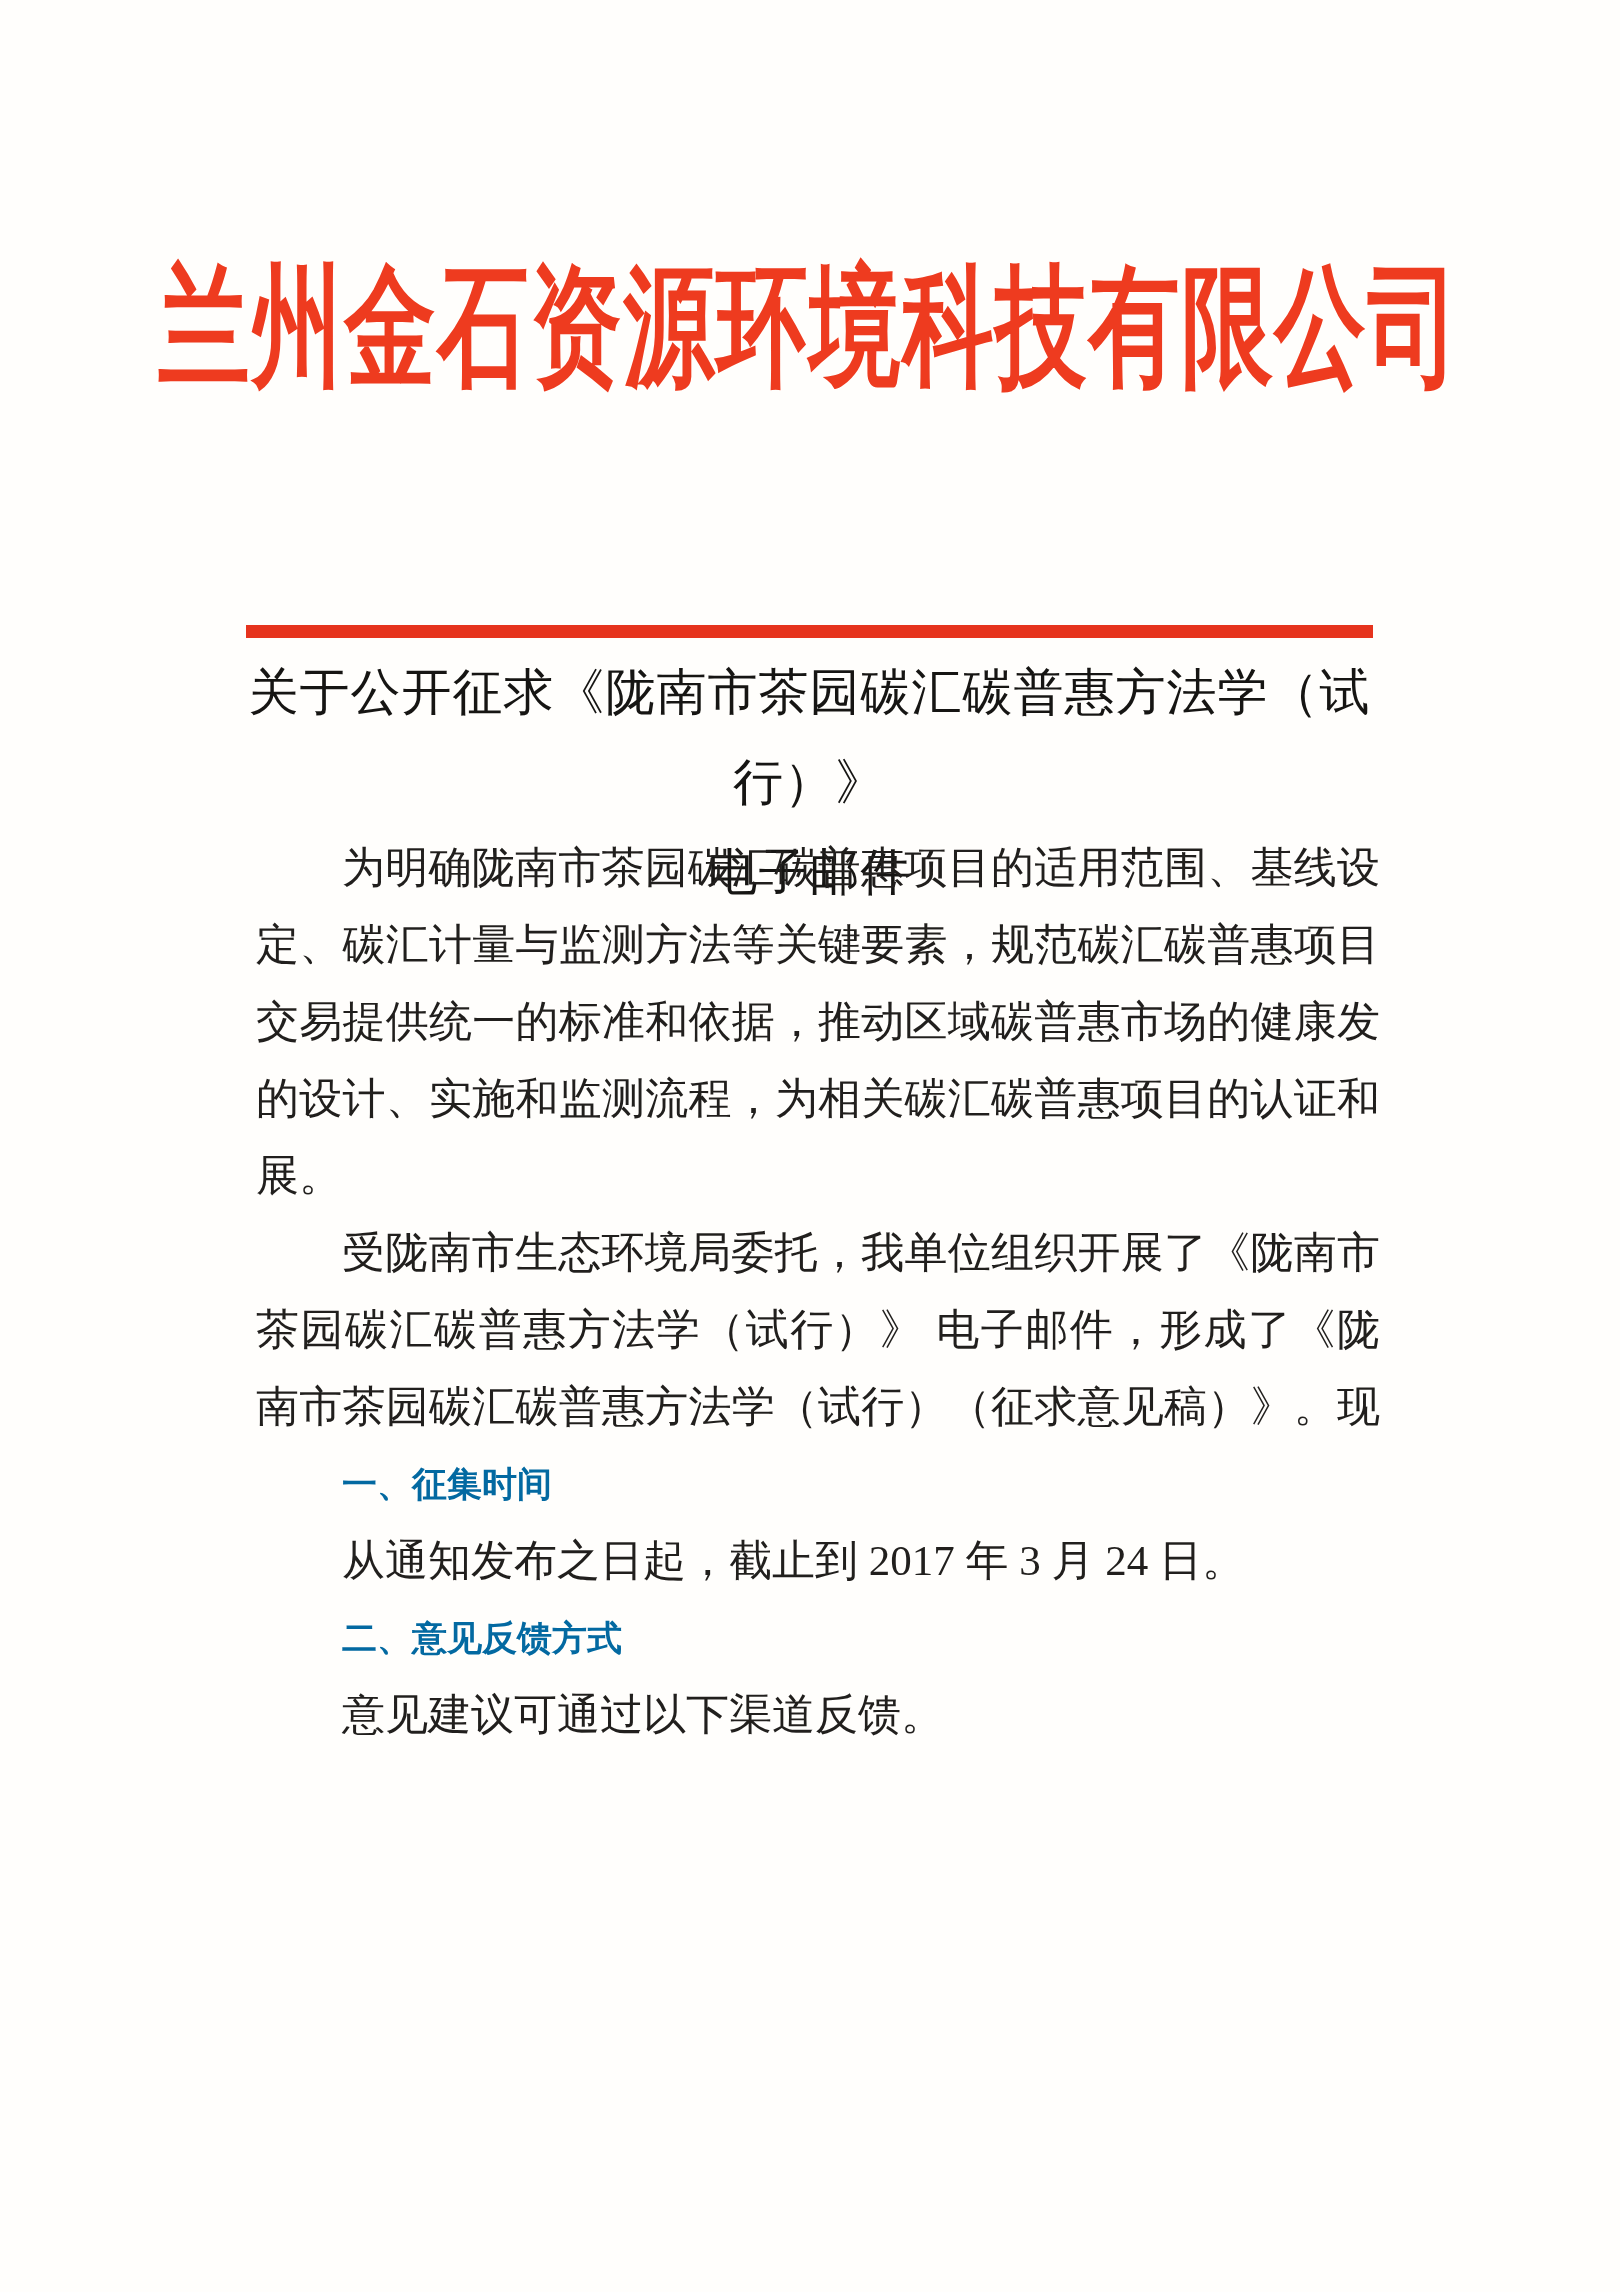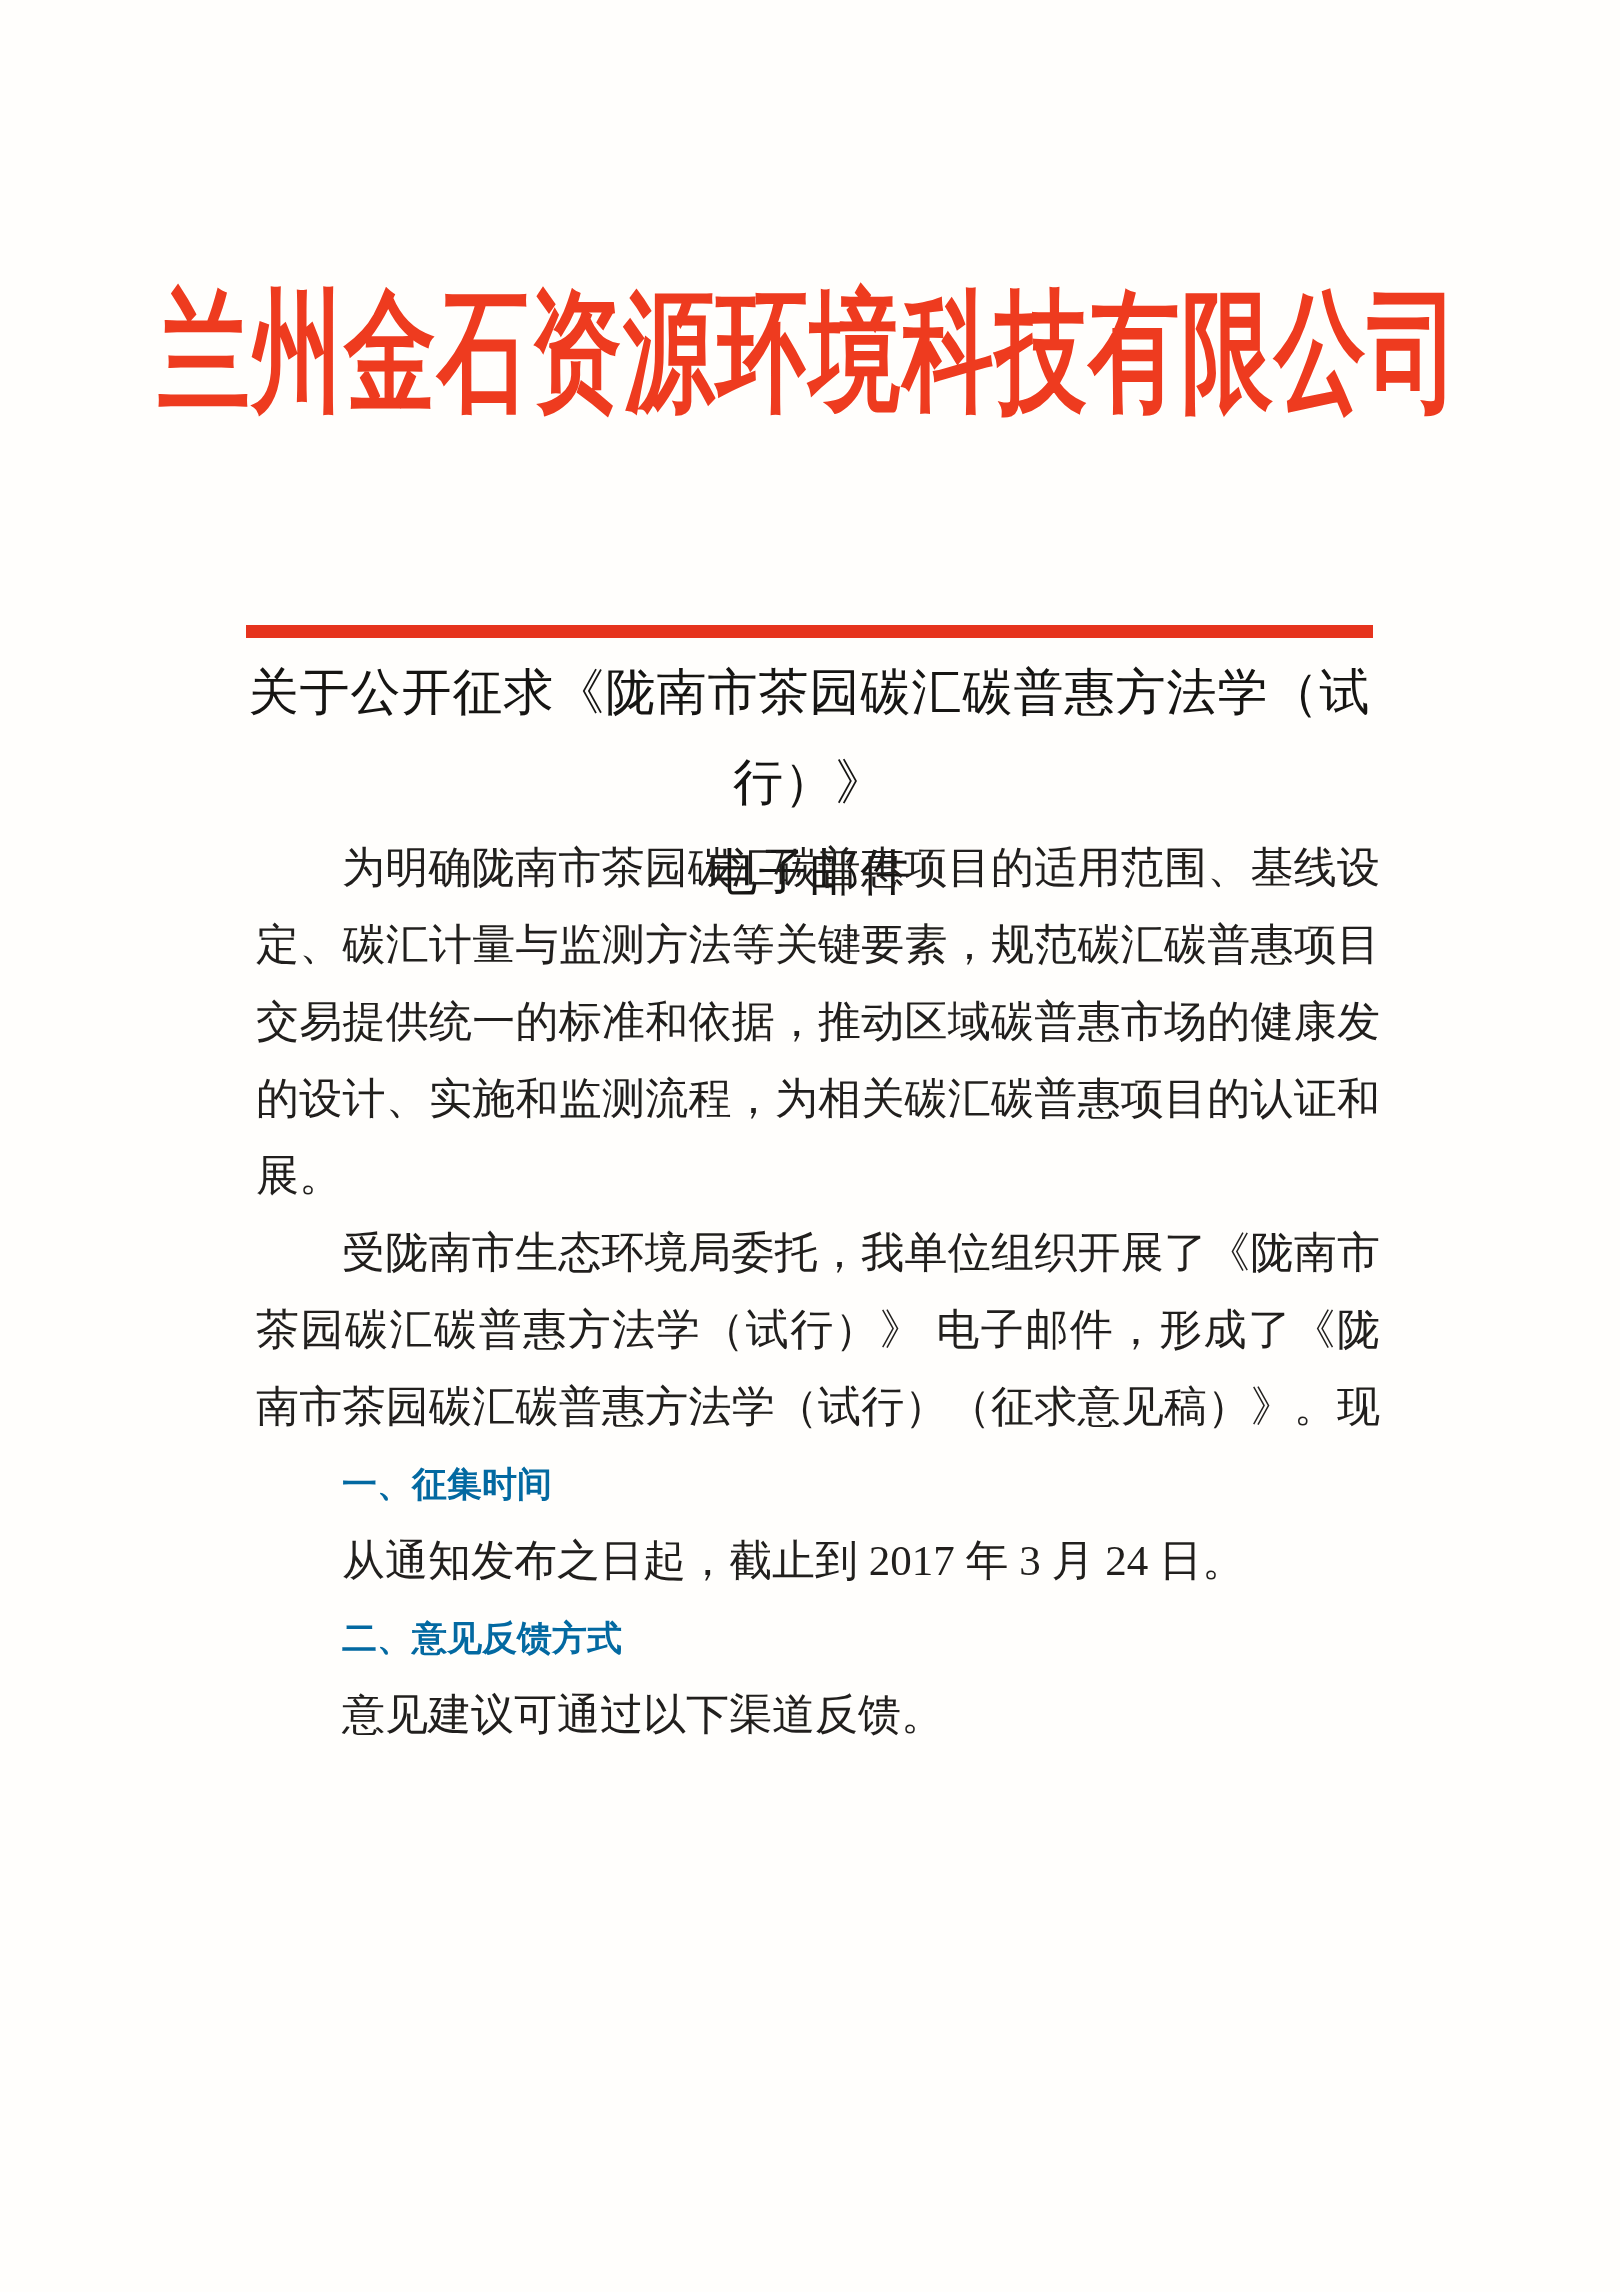--- a/index.html
+++ b/index.html
@@ -12,21 +12,20 @@
     font-family: "Liberation Serif", "DejaVu Serif", serif;
     color: #1e1d1b;
   }
   .letterhead {
     position: absolute;
     top: 274px;
     left: 246px;
     width: 1127px;
     height: 157px;
     display: flex;
-    align-items: center;
     justify-content: center;
     text-align: center;
   }
   .letterhead-text {
     font-size: 91px;
     font-weight: bold;
     letter-spacing: 2px;
     white-space: nowrap;
     transform: scaleY(1.45);
     transform-origin: center;

